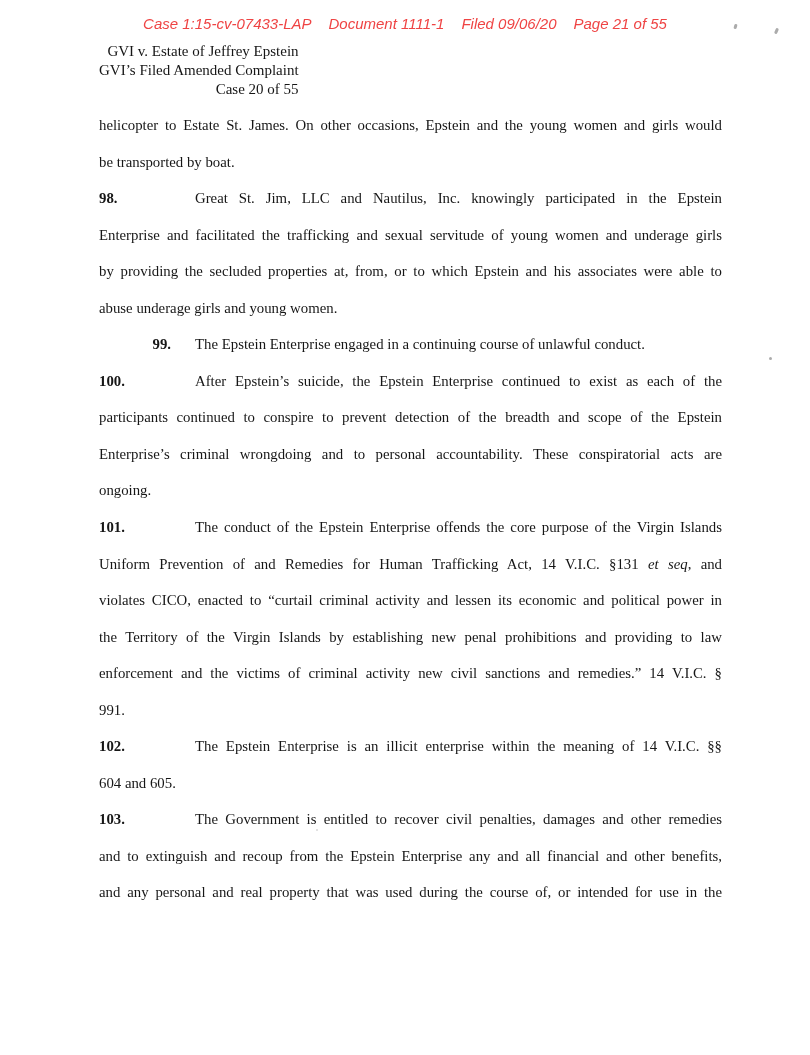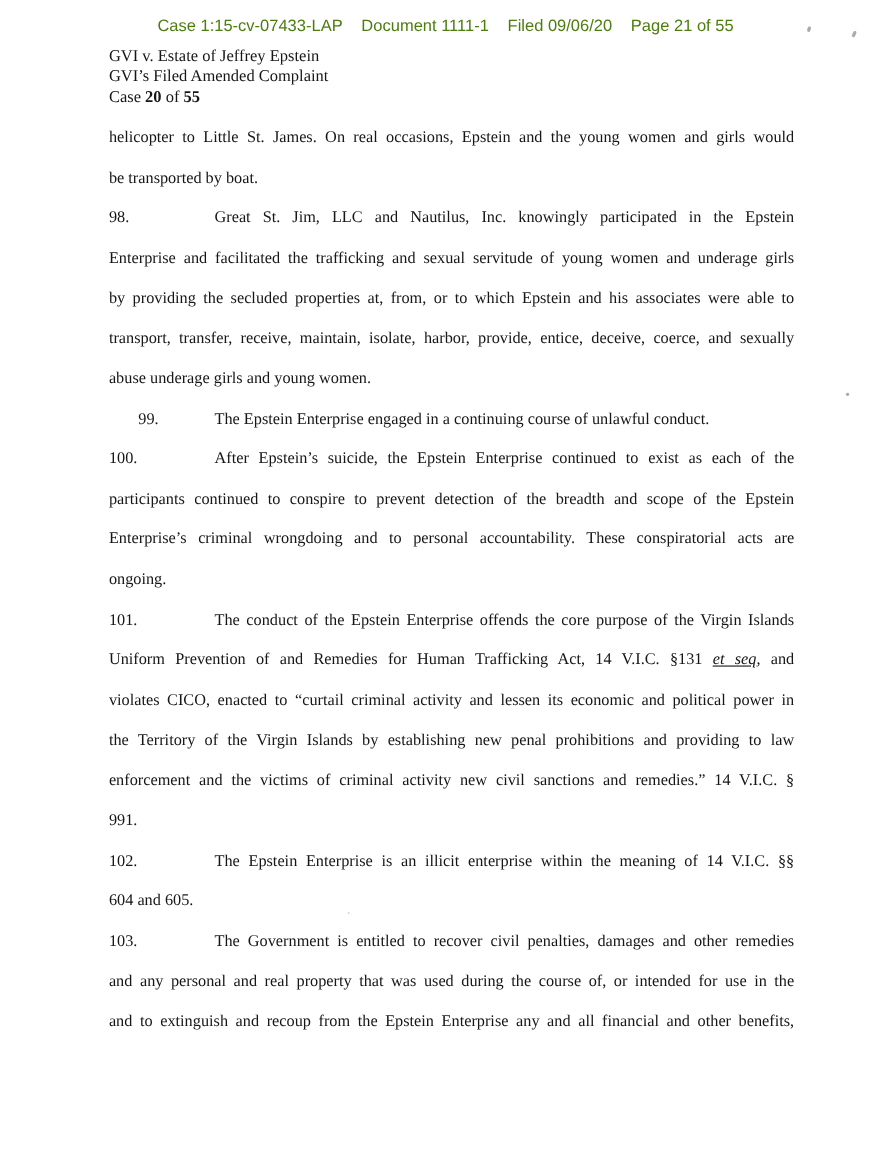--- a/index.html
+++ b/index.html
@@ -27,100 +27,101 @@
     font-size: 15px;
     white-space: nowrap;
   }
   .docheader {
     position: absolute;
     left: 99px;
     top: 42px;
     font-size: 15px;
     line-height: 18.8px;
     color: #161616;
+    text-align: right;
   }
-  .docheader b { font-weight: bold; }
+  .docheader b { font-weight: normal; }
   .docbody {
     position: absolute;
     left: 99px;
     top: 107px;
     width: 623px;
     font-size: 14.8px;
     line-height: 36.55px;
   }
   .line {
     height: 36.55px;
     text-align: left;
   }
   .line.j {
     text-align: justify;
     text-align-last: justify;
   }
   .pnum {
     display: inline-block;
     width: 72px;
-    text-align: center;
+    text-align: right;
+    font-weight: bold;
   }
   .ptab {
     display: inline-block;
     width: 24px;
   }
-  .em { font-style: italic; text-decoration: underline; }
+  .em { font-style: italic; }
   .speck {
     position: absolute;
     background: #8f8f8f;
     opacity: 0.75;
   }
   .speck.s1 { left: 734px; top: 24px; width: 3px; height: 5px; border-radius: 2px; transform: rotate(18deg); }
   .speck.s2 { left: 775px; top: 28px; width: 3px; height: 6px; border-radius: 2px; transform: rotate(24deg); }
   .speck.s3 { left: 769px; top: 357px; width: 3px; height: 3px; border-radius: 50%; }
   .speck.s4 { left: 316px; top: 829px; width: 2px; height: 2px; border-radius: 50%; opacity: 0.35; }
 </style>
 </head>
 <body>
 
 <div class="page">
 
-  <div class="stamp" style="color: #4d7c0f;">
+  <div class="stamp" style="color: #ef4444; font-style: italic;">
     <span>Case 1:15-cv-07433-LAP</span>
     <span>Document 1111-1</span>
     <span>Filed 09/06/20</span>
     <span>Page 21 of 55</span>
   </div>
 
   <div class="docheader">
     <div>GVI v. Estate of Jeffrey Epstein</div>
     <div>GVI’s Filed Amended Complaint</div>
     <div><span>Case </span><b>20</b><span> of </span><b>55</b></div>
   </div>
 
   <div class="docbody" style="color: rgb(22, 22, 22);">
-      <div class="line j"><span>helicopter to Little St. James.  On real occasions, Epstein and the young women and girls would</span></div>
+      <div class="line j"><span>helicopter to Estate St. James.  On other occasions, Epstein and the young women and girls would</span></div>
       <div class="line"><span>be transported by boat.</span></div>
       <div class="line j"><span class="pnum">98.</span><span class="ptab"></span><span>Great St. Jim, LLC and Nautilus, Inc. knowingly participated in the Epstein</span></div>
       <div class="line j"><span>Enterprise and facilitated the trafficking and sexual servitude of young women and underage girls</span></div>
       <div class="line j"><span>by providing the secluded properties at, from, or to which Epstein and his associates  were able to</span></div>
-      <div class="line j"><span>transport, transfer, receive, maintain, isolate, harbor, provide, entice, deceive, coerce, and sexually</span></div>
       <div class="line"><span>abuse underage girls and young women.</span></div>
       <div class="line"><span class="pnum">99.</span><span class="ptab"></span><span>The Epstein Enterprise engaged in a continuing course of unlawful conduct.</span></div>
       <div class="line j"><span class="pnum">100.</span><span class="ptab"></span><span>After Epstein’s suicide, the Epstein Enterprise continued to exist as each of the</span></div>
       <div class="line j"><span>participants continued to conspire to prevent detection of the breadth and scope of the Epstein</span></div>
       <div class="line j"><span>Enterprise’s criminal wrongdoing and to personal accountability.  These conspiratorial acts are</span></div>
       <div class="line"><span>ongoing.</span></div>
       <div class="line j"><span class="pnum">101.</span><span class="ptab"></span><span>The conduct of the Epstein Enterprise offends the core purpose of the Virgin Islands</span></div>
       <div class="line j"><span>Uniform Prevention of and Remedies for Human Trafficking Act, 14 V.I.C. §131 </span><span class="em">et seq</span><span>, and</span></div>
       <div class="line j"><span>violates CICO, enacted to “curtail criminal activity and lessen its economic and political power in</span></div>
       <div class="line j"><span>the Territory of the Virgin Islands by establishing new penal prohibitions and providing to law</span></div>
       <div class="line j"><span>enforcement and the victims of criminal activity new civil sanctions and remedies.”  14 V.I.C. §</span></div>
       <div class="line"><span>991.</span></div>
       <div class="line j"><span class="pnum">102.</span><span class="ptab"></span><span>The Epstein Enterprise is an illicit enterprise within the meaning of 14 V.I.C. §§</span></div>
       <div class="line"><span>604 and 605.</span></div>
       <div class="line j"><span class="pnum">103.</span><span class="ptab"></span><span>The Government is entitled to recover civil penalties, damages and other remedies</span></div>
+      <div class="line j"><span>and to extinguish and recoup from the Epstein Enterprise any and all financial and other benefits,</span></div>
       <div class="line j"><span>and any personal and real property that was used during the course of, or intended for use in the</span></div>
-      <div class="line j"><span>and to extinguish and recoup from the Epstein Enterprise any and all financial and other benefits,</span></div>
     </div>
 
   <div class="speck s1"></div>
   <div class="speck s2"></div>
   <div class="speck s3"></div>
   <div class="speck s4"></div>
 
 </div>
 
 </body></html>

